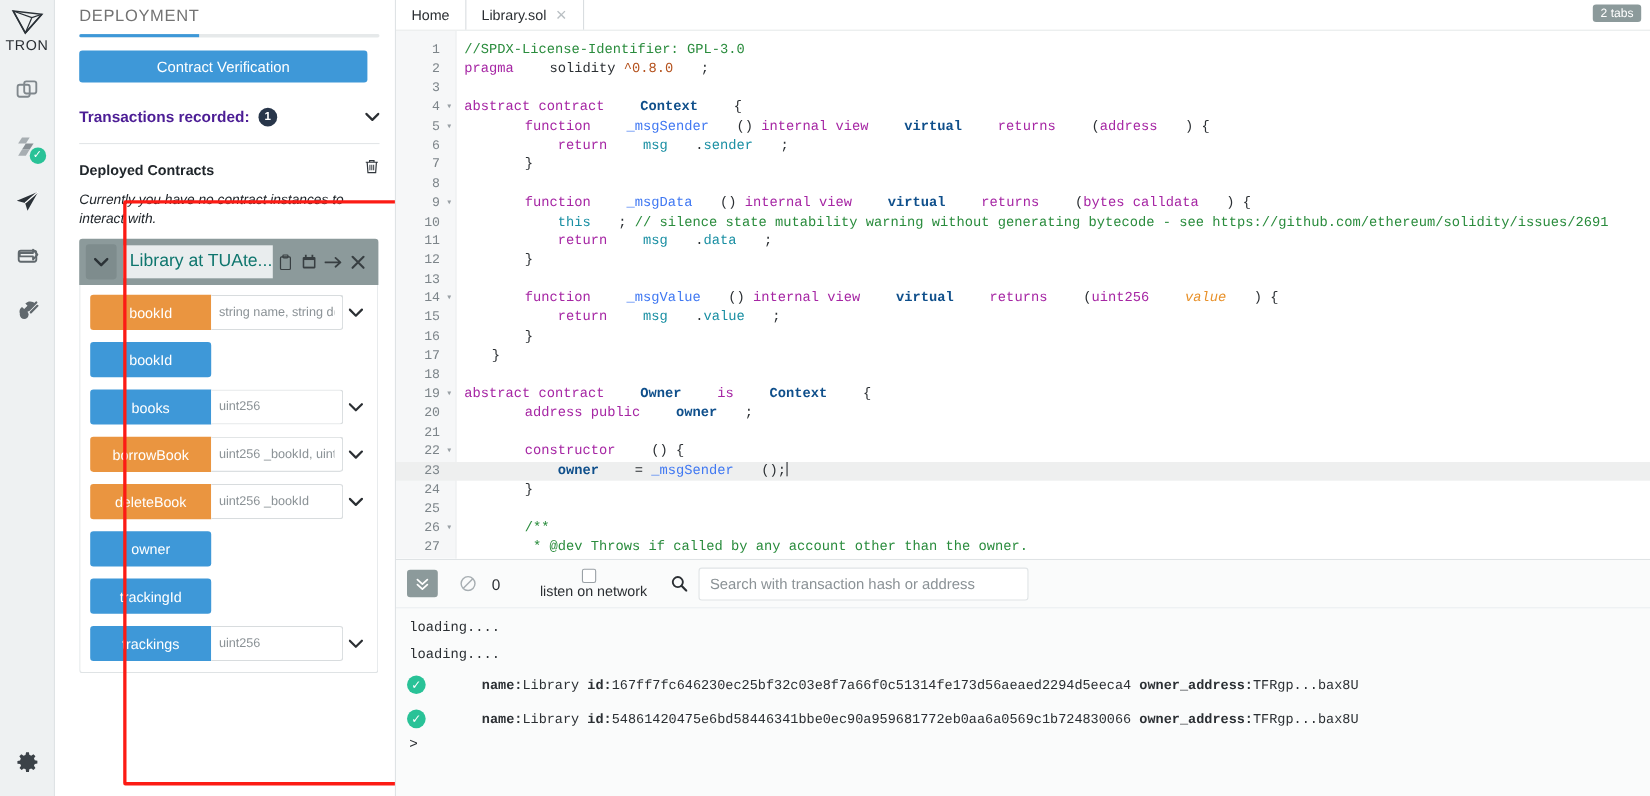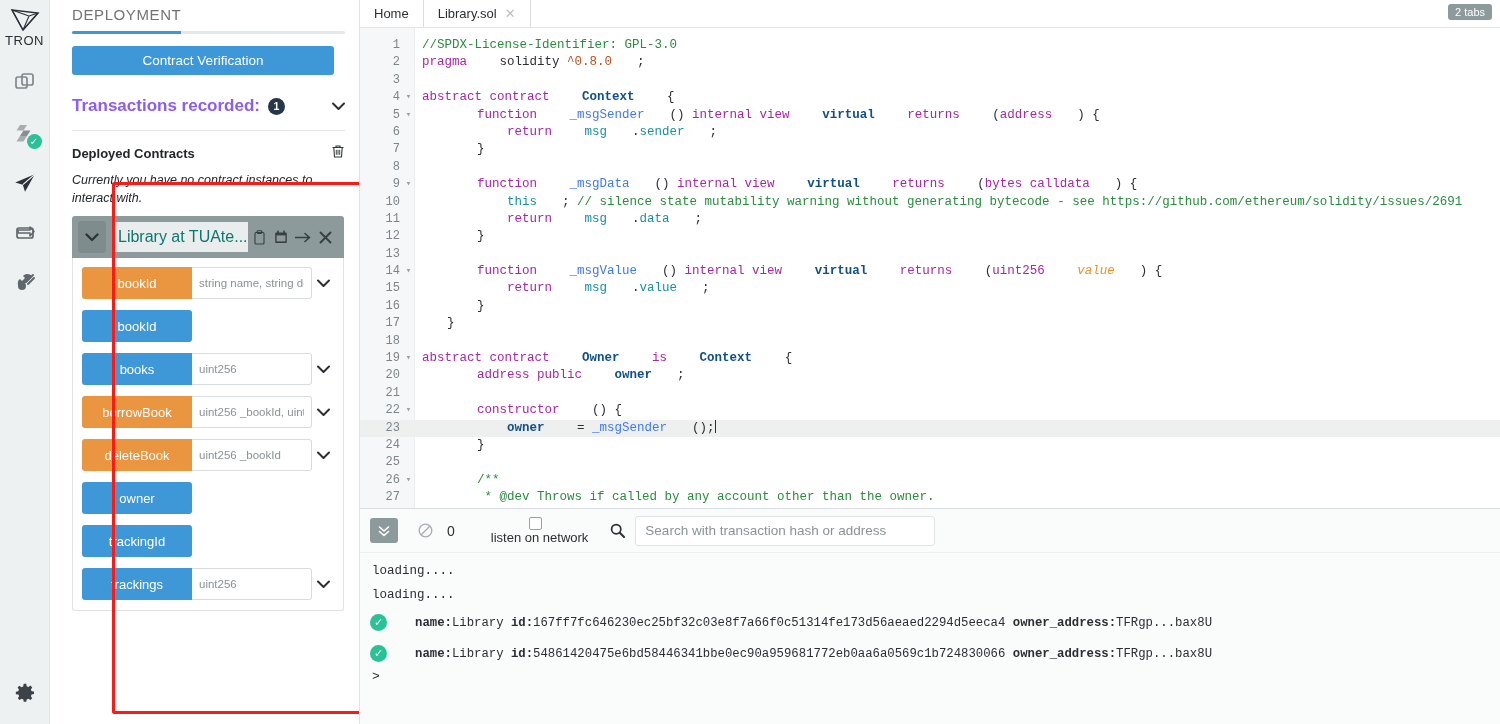--- a/index.html
+++ b/index.html
@@ -70,21 +70,21 @@
     border: none; border-radius: 3px;
     height: 29px; width: 262px;
     font-size: 13.5px; font-family: "Liberation Sans", sans-serif;
     cursor: pointer;
   }
   .tx-row {
     display:flex; align-items:center;
     margin: 20px 14px 0 22px;
     height: 22px;
   }
-  .tx-label { font-size: 17px; font-weight: bold; color: #8b5cf6; }
+  .tx-label { font-size: 14px; font-weight: bold; color: #4c1d95; }
   .tx-count {
     display:inline-flex; align-items:center; justify-content:center;
     width:17px; height:17px; border-radius:50%;
     background:#28364a; color:#fff; font-size:10.5px; font-weight:bold;
     margin-left: 8px;
   }
   .tx-caret { margin-left:auto; color:#2b2f33; font-size: 13px; }
   .divider { height:1px; background:#e3e6e8; margin: 13px 14px 0 22px; }
 
   .dc-row { display:flex; align-items:center; margin: 13px 14px 0 22px; }
@@ -251,21 +251,21 @@
     font-family:"Liberation Mono", monospace; font-size:12.5px; color:#2b2f33;
     padding: 5px 0 5px 12px; white-space:nowrap;
   }
   .log-tx { display:flex; align-items:center; padding: 7px 0 7px 10px; white-space:nowrap; }
   .log-ok {
     width:17px; height:17px; border-radius:50%; background:#29c297; color:#fff;
     display:flex; align-items:center; justify-content:center; font-size:11px;
     flex:0 0 17px;
   }
   .log-txt {
-    margin-left: 28px; font-family:"Liberation Mono", monospace; font-size:12.3px; color:#2b2f33;
+    margin-left: 51px; font-family:"Liberation Mono", monospace; font-size:12.3px; color:#2b2f33;
   }
   .log-txt b { font-weight:bold; }
   .log-prompt { font-family:"Liberation Mono", monospace; font-size:13px; color:#2b2f33; padding-left:12px; }
 </style>
 </head>
 <body>
 
 <div class="app">
 
   <div class="rail">

